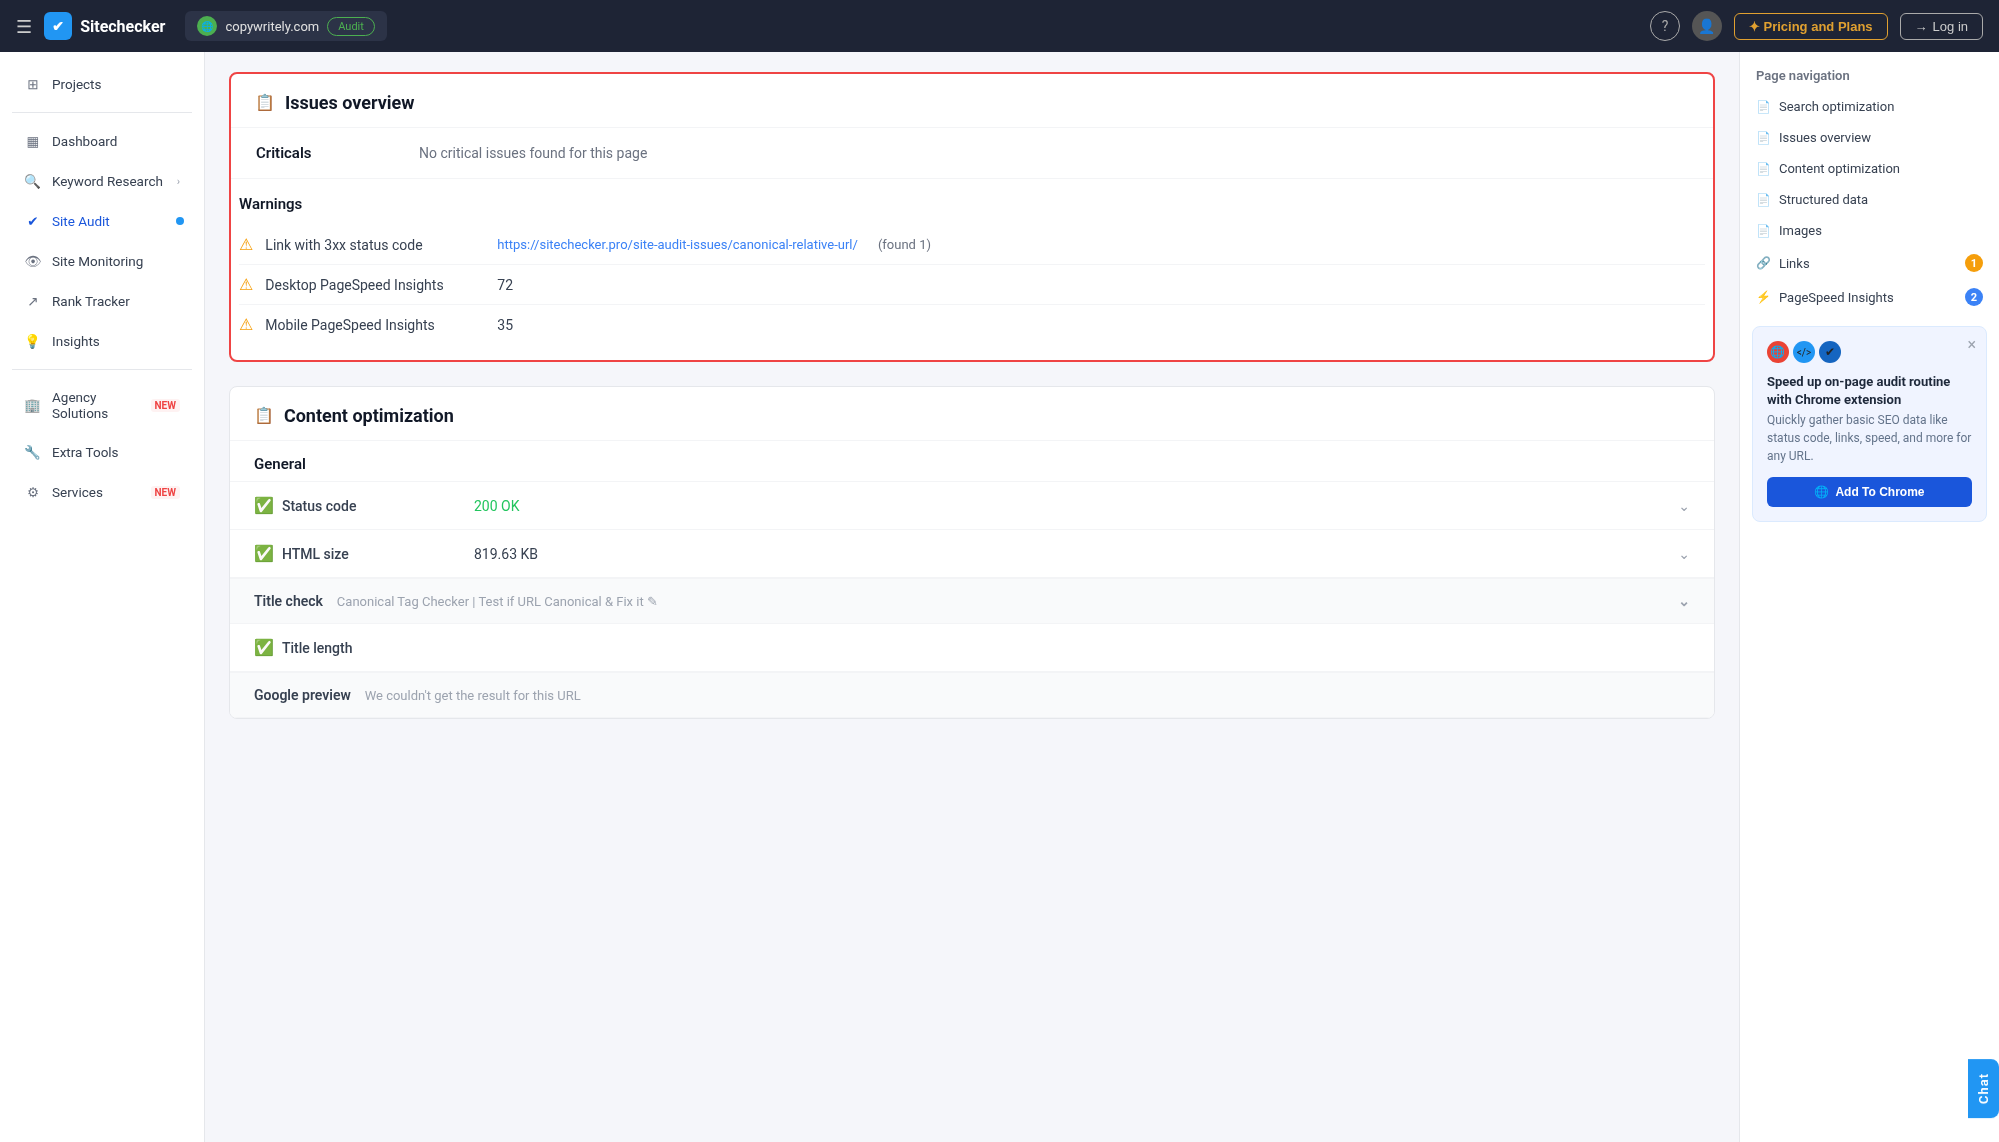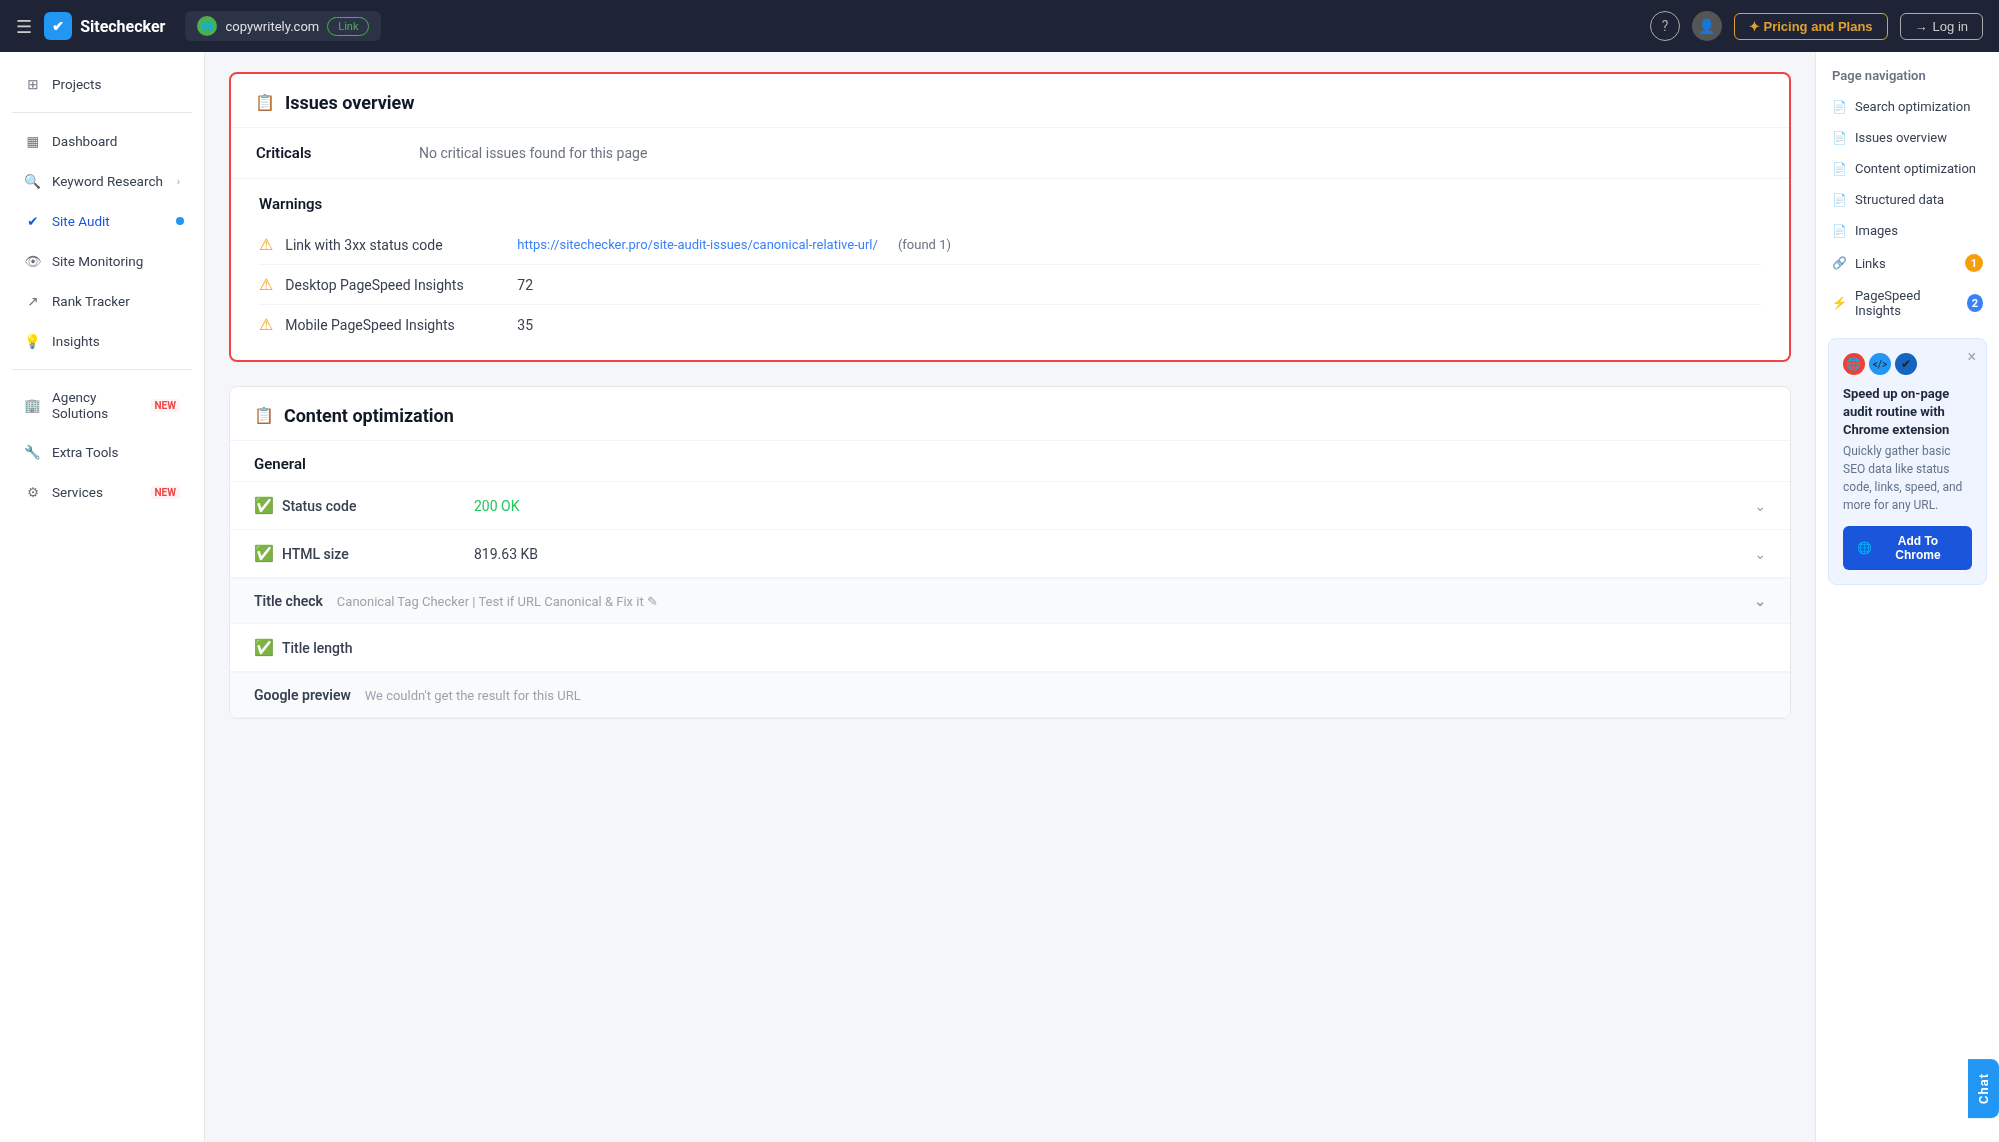--- a/index.html
+++ b/index.html
@@ -31,40 +31,40 @@
     .sidebar-item .si-label { flex: 1; }
     .sidebar-item .si-badge-blue { width: 8px; height: 8px; background: #2196f3; border-radius: 50%; position: absolute; right: 14px; top: 50%; transform: translateY(-50%); }
     .sidebar-item .si-chevron { color: #9ca3af; font-size: 11px; }
     .sidebar-item .si-new { font-size: 10px; font-weight: 700; color: #ef4444; margin-left: 4px; background: #fef2f2; padding: 1px 4px; border-radius: 3px; }
     .sidebar-divider { border: none; border-top: 1px solid #e5e7eb; margin: 8px 12px; }
 
     
     .main { flex: 1; overflow-y: auto; padding: 20px 24px; background: #f5f6fa; }
 
     
-    .right-panel { width: 184px; background: #fff; border-left: 1px solid #e5e7eb; flex-shrink: 0; display: flex; flex-direction: column; overflow-y: auto; }
+    .right-panel { width: 260px; background: #fff; border-left: 1px solid #e5e7eb; flex-shrink: 0; display: flex; flex-direction: column; overflow-y: auto; }
     .page-nav-title { font-size: 13px; font-weight: 600; color: #6b7280; padding: 16px 16px 8px; text-transform: none; }
     .page-nav-item { display: flex; align-items: center; gap: 8px; padding: 8px 16px; cursor: pointer; font-size: 13px; color: #374151; }
     .page-nav-item .pni-icon { color: #9ca3af; font-size: 12px; }
     .page-nav-item .pni-badge { background: #f59e0b; color: #fff; border-radius: 50%; width: 18px; height: 18px; display: flex; align-items: center; justify-content: center; font-size: 11px; font-weight: 700; margin-left: auto; }
     .page-nav-item .pni-badge-blue { background: #3b82f6; color: #fff; border-radius: 50%; width: 18px; height: 18px; display: flex; align-items: center; justify-content: center; font-size: 11px; font-weight: 700; margin-left: auto; }
     .chrome-promo { margin: 12px; background: #f0f4ff; border-radius: 8px; padding: 14px; border: 1px solid #dbeafe; position: relative; }
     .chrome-promo-close { position: absolute; top: 8px; right: 10px; color: #9ca3af; cursor: pointer; font-size: 16px; }
     .chrome-promo-icons { display: flex; gap: 4px; margin-bottom: 10px; }
     .chrome-promo-icon { width: 22px; height: 22px; border-radius: 50%; display: flex; align-items: center; justify-content: center; font-size: 12px; }
     .chrome-promo-title { font-size: 13px; font-weight: 700; color: #1e293b; margin-bottom: 2px; line-height: 1.4; }
     .chrome-promo-desc { font-size: 12px; color: #64748b; line-height: 1.5; margin-bottom: 12px; }
     .chrome-promo-btn { background: #1a56db; color: #fff; border: none; border-radius: 6px; padding: 8px 14px; font-size: 12px; cursor: pointer; display: flex; align-items: center; gap: 6px; font-weight: 600; width: 100%; justify-content: center; }
 
     
     .issues-card { background: #fff; border: 2px solid #ef4444; border-radius: 8px; padding: 0; margin-bottom: 24px; overflow: hidden; }
     .issues-card-header { display: flex; align-items: center; gap: 10px; padding: 18px 24px 14px; border-bottom: 1px solid #f3f4f6; }
     .issues-card-header-icon { color: #9ca3af; font-size: 16px; }
     .issues-card-header-title { font-size: 18px; font-weight: 700; color: #111827; }
-    .issues-section { padding: 16px 28px; }
+    .issues-section { padding: 16px 8px; }
     .issues-section-title { font-size: 15px; font-weight: 600; color: #111827; margin-bottom: 12px; }
     .issues-row { display: flex; align-items: center; gap: 12px; padding: 10px 0; border-bottom: 1px solid #f3f4f6; }
     .issues-row:last-child { border-bottom: none; }
     .issues-warn-icon { color: #f59e0b; font-size: 16px; }
     .issues-row-label { color: #374151; font-size: 14px; min-width: 220px; }
     .issues-row-link { color: #3b82f6; text-decoration: none; font-size: 13px; }
     .issues-row-found { color: #6b7280; font-size: 13px; margin-left: 8px; }
     .issues-row-value { color: #374151; font-size: 14px; }
     .criticals-section { padding: 16px 25px; display: flex; align-items: center; gap: 3px; border-bottom: 1px solid #f3f4f6; }
     .criticals-label { font-size: 15px; font-weight: 600; color: #111827; min-width: 160px; }
@@ -96,21 +96,21 @@
 
 <nav class="topnav">
   <span class="hamburger-icon">☰</span>
   <div class="topnav-logo">
     <div class="topnav-logo-icon">✔</div>
     <span>Sitechecker</span>
   </div>
   <div class="topnav-site">
     <div class="topnav-site-icon">🌐</div>
     <span class="topnav-site-name">copywritely.com</span>
-    <span class="topnav-demo-badge">Link</span>
+    <span class="topnav-demo-badge">Audit</span>
   </div>
   <div class="topnav-spacer"></div>
   <div class="topnav-help">?</div>
   <div class="topnav-user">👤</div>
   <button class="topnav-pricing">✦ Pricing and Plans</button>
   <button class="topnav-login">
     <span>→</span>
     <span>Log in</span>
   </button>
 </nav>

